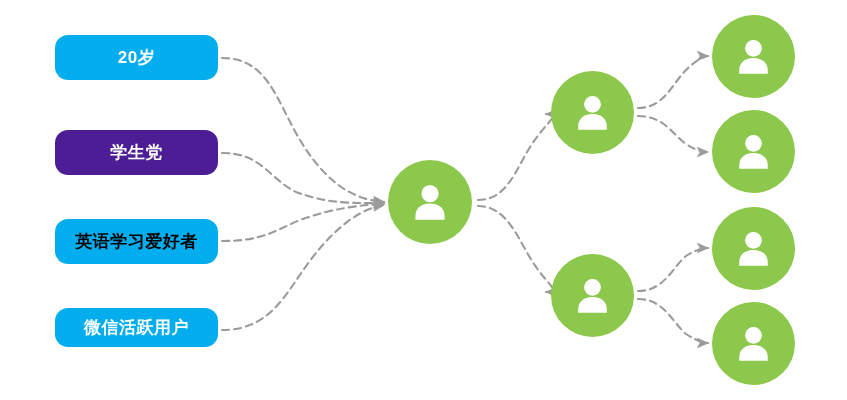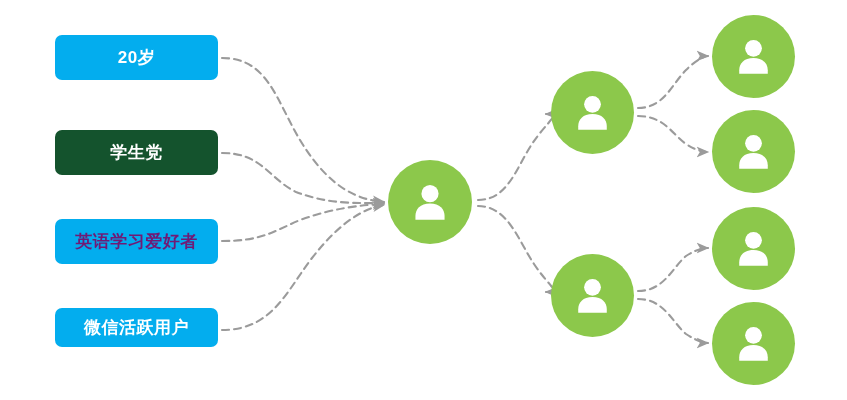--- a/index.html
+++ b/index.html
@@ -20,21 +20,21 @@
     left: 0;
     top: 0;
     width: 847px;
     height: 400px;
     pointer-events: none;
   }
   .attr-box {
     position: absolute;
     box-sizing: border-box;
     background: #03ADEE;
-    border-radius: 7px;
+    border-radius: 13px;
     display: flex;
     align-items: center;
     justify-content: center;
     color: #ffffff;
     font-size: 17px;
     font-weight: bold;
     letter-spacing: 0.5px;
     white-space: nowrap;
   }
   .node-circle {
@@ -70,22 +70,22 @@
         <path d="M 478 206 C 508 206, 518 240, 534 264 C 550 288, 562 292, 546 292" marker-end="url(#arrowhead)" stroke="#9B9B9B"></path>
         <path d="M 638 108 C 664 108, 672 84, 686 70 C 698 58, 706 56, 708 56" marker-end="url(#arrowhead)" stroke="#9B9B9B"></path>
         <path d="M 638 116 C 664 116, 672 134, 686 144 C 698 152, 706 152, 708 152" marker-end="url(#arrowhead)" stroke="#9B9B9B"></path>
         <path d="M 638 291 C 664 291, 672 268, 686 256 C 698 248, 706 248, 708 248" marker-end="url(#arrowhead)" stroke="#9B9B9B"></path>
         <path d="M 638 299 C 664 299, 672 322, 686 334 C 698 342, 706 343, 708 343" marker-end="url(#arrowhead)" stroke="#9B9B9B"></path>
       </g>
   </svg>
 
   <div id="boxes-group">
       <div class="attr-box" style="left: 55px; top: 35px; width: 163px; height: 45px; background: rgb(3, 173, 238); color: rgb(255, 255, 255);">20岁</div>
-      <div class="attr-box" style="left: 55px; top: 130px; width: 163px; height: 45px; background: #14532d; color: rgb(255, 255, 255);">学生党</div>
-      <div class="attr-box" style="left: 55px; top: 219px; width: 163px; height: 45px; background: rgb(3, 173, 238); color: #701a75;">英语学习爱好者</div>
+      <div class="attr-box" style="left: 55px; top: 130px; width: 163px; height: 45px; background: #4c1d95; color: rgb(255, 255, 255);">学生党</div>
+      <div class="attr-box" style="left: 55px; top: 219px; width: 163px; height: 45px; background: rgb(3, 173, 238); color: #000000;">英语学习爱好者</div>
       <div class="attr-box" style="left: 55px; top: 308px; width: 163px; height: 39px; background: rgb(3, 173, 238); color: rgb(255, 255, 255);">微信活跃用户</div>
     </div>
   <div id="nodes-group">
       <div class="node-circle" style="left: 388px; top: 160px; width: 84px; height: 84px; background: rgb(140, 200, 75);">
         <svg viewBox="0 0 100 100" width="52" height="52">
           <circle cx="50" cy="34" r="16.5" fill="#FFFFFF"></circle>
           <path d="M 50 53 C 31 53, 22 64, 22 77 L 22 84 L 78 84 L 78 77 C 78 64, 69 53, 50 53 Z" fill="#FFFFFF"></path>
         </svg>
       </div>
       <div class="node-circle" style="left: 550.5px; top: 70.5px; width: 83px; height: 83px; background: rgb(140, 200, 75);">

